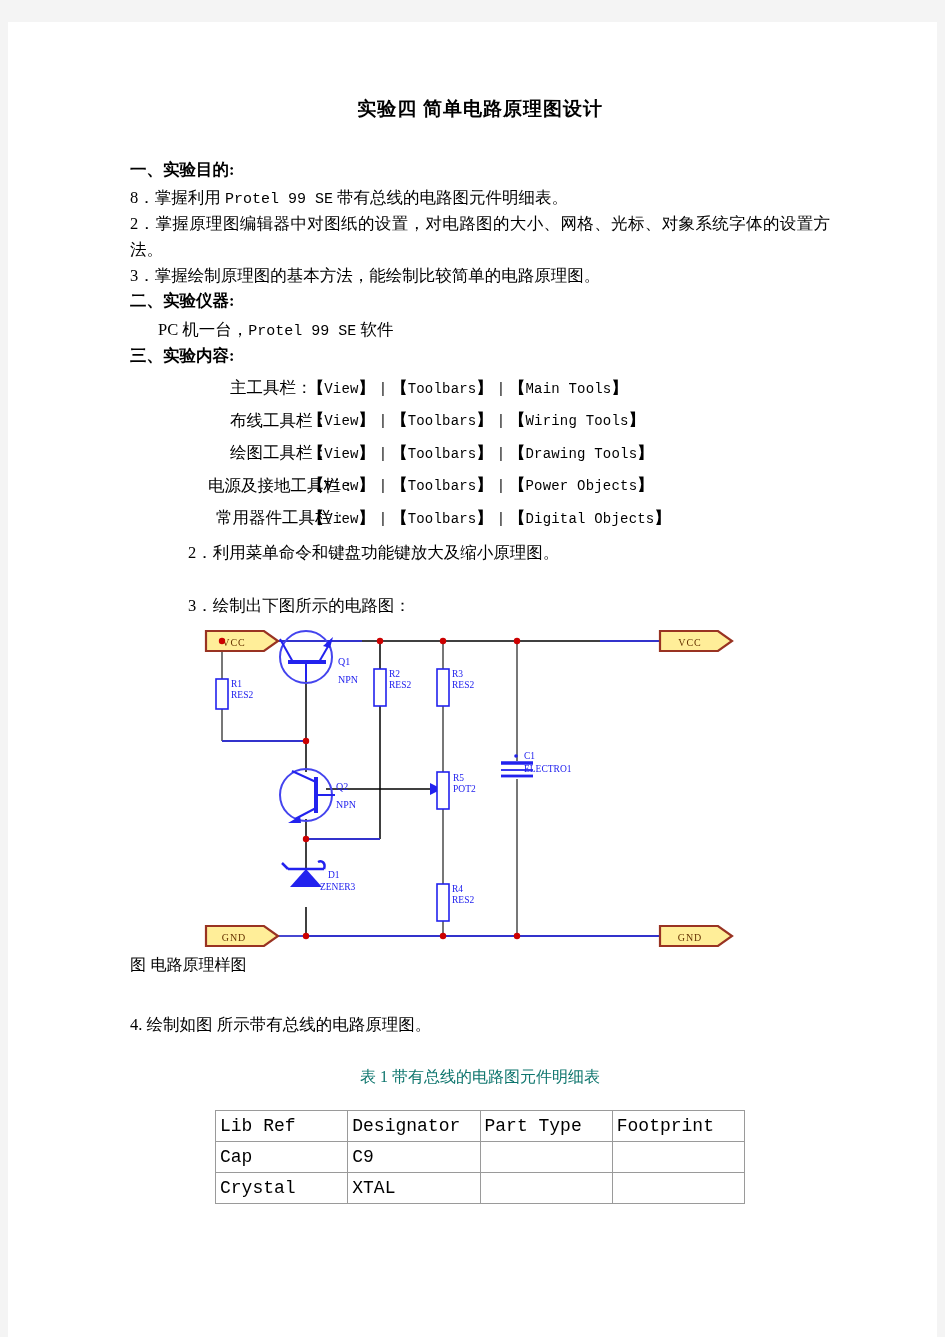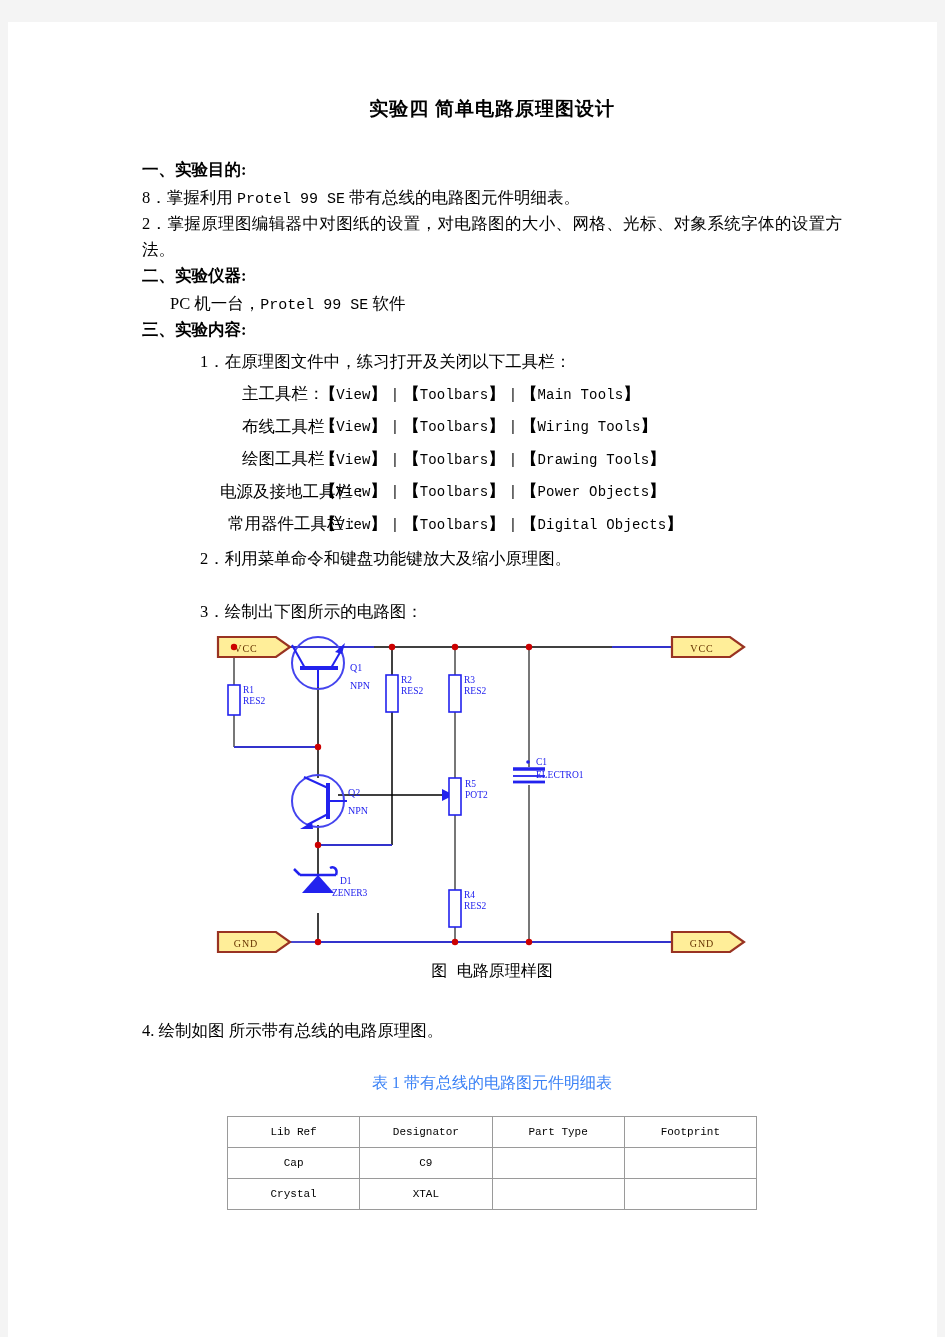--- a/index.html
+++ b/index.html
@@ -32,21 +32,21 @@
     background: #f4f4f4;
   }
   .page-right-edge {
     position: absolute;
     right: 0; top: 22px;
     width: 8px; height: 1315px;
     background: #f4f4f4;
   }
   .content {
     position: absolute;
-    left: 142px;
+    left: 130px;
     top: 96px;
     width: 700px;
   }
 
   .doc-title {
     text-align: center;
     font-family: "Liberation Serif", "DejaVu Serif", serif;
     font-weight: bold;
     font-size: 19px;
     letter-spacing: 1px;
@@ -101,31 +101,31 @@
   .tb-path {
     font-family: "Liberation Mono", "DejaVu Sans Mono", monospace;
     font-size: 14px;
     white-space: nowrap;
     letter-spacing: 0.2px;
   }
   .tb-path .br { font-family: "Liberation Serif","DejaVu Serif",serif; font-weight:bold; font-size:16px; }
   .tb-path .sep { padding: 0 4px; }
 
   .fig-caption {
-    text-align: center;
-    font-family: Liberation Mono, monospace;
+    text-align: left;
+    font-family: Liberation Sans, sans-serif;
     font-size: 16px;
     color: #000;
     margin-top: 6px;
   }
   .tbl-caption {
     text-align: center;
     font-family: "Liberation Serif", "DejaVu Serif", serif;
     font-size: 16px;
-    color: #3b82f6;
+    color: #0f766e;
     margin-top: 30px;
   }
 
   
   #circuit-wrap {
     position: relative;
     width: 700px;
     height: 320px;
     margin-top: 10px;
   }
@@ -138,24 +138,23 @@
     justify-content: center;
   }
   table.parts {
     border-collapse: collapse;
     width: 530px;
     table-layout: fixed;
   }
   table.parts td {
     border: 1px solid #9a9a9a;
     height: 26px;
-    text-align: center;
     vertical-align: middle;
     font-family: "Liberation Mono", "DejaVu Sans Mono", monospace;
-    font-size: 11px;
+    font-size: 18px;
     color: #000;
     padding: 2px 4px;
   }
 </style>
 </head>
 <body>
 
 <div id="page">
   <div class="page-top-band"></div>
   <div class="page-left-edge"></div>
@@ -164,28 +163,28 @@
   <div class="content">
 
     <h1 class="doc-title">实验四  简单电路原理图设计</h1>
 
     <div class="sec-head">一、实验目的:</div>
 
     <p class="para"><span>8．掌握利用 </span><span class="mono">Protel 99   SE</span><span> 带有总线的电路图元件明细表。</span></p>
 
     <p class="para">2．掌握原理图编辑器中对图纸的设置，对电路图的大小、网格、光标、对象系统字体的设置方法。</p>
 
+    <p class="para">3．掌握绘制原理图的基本方法，能绘制比较简单的电路原理图。</p>
 
     <div class="sec-head">二、实验仪器:</div>
 
     <p class="para indent1"><span>PC 机一台，</span><span class="mono">Protel 99 SE</span><span> 软件</span></p>
 
     <div class="sec-head">三、实验内容:</div>
 
-    <p class="para indent2" style="margin-top:6px;">1．在原理图文件中，练习打开及关闭以下工具栏：</p>
 
     <div class="tb-list">
 
       <div class="tb-row">
         <span class="tb-label">主工具栏：</span>
         <span class="tb-path"><span class="br">【</span><span>View</span><span class="br">】</span><span class="sep">|</span><span class="br">【</span><span>Toolbars</span><span class="br">】</span><span class="sep">|</span><span class="br">【</span><span>Main Tools</span><span class="br">】</span></span>
       </div>
 
       <div class="tb-row">
         <span class="tb-label">布线工具栏：</span>

